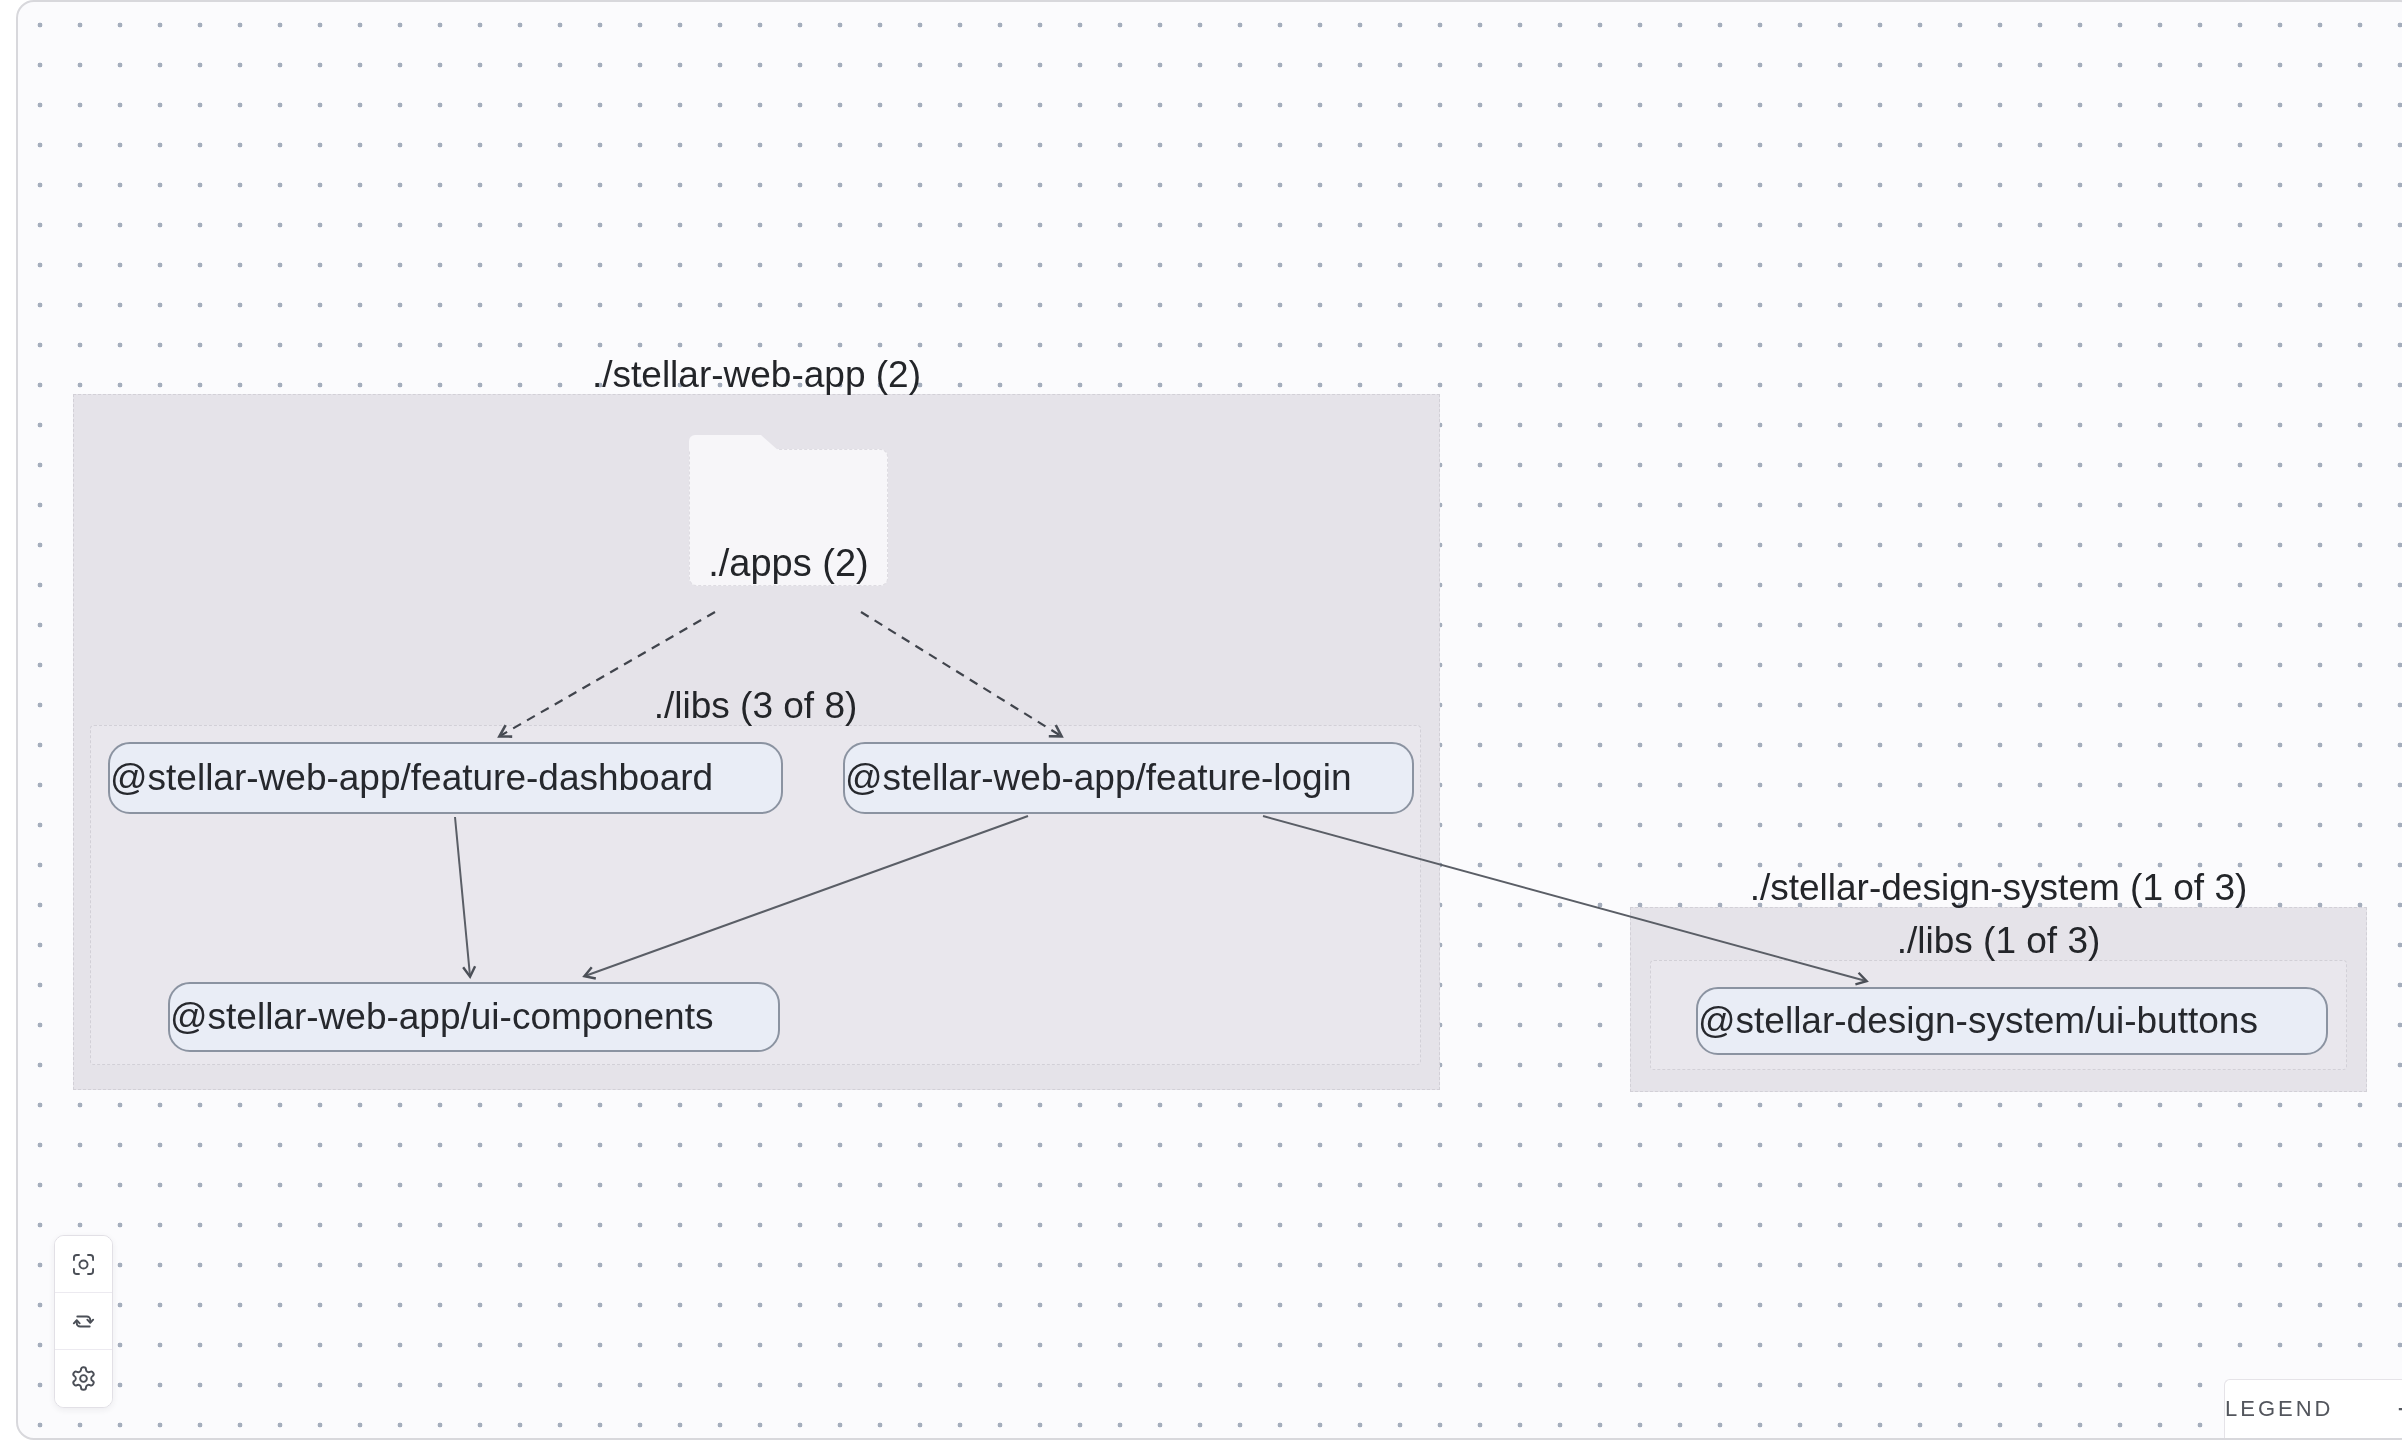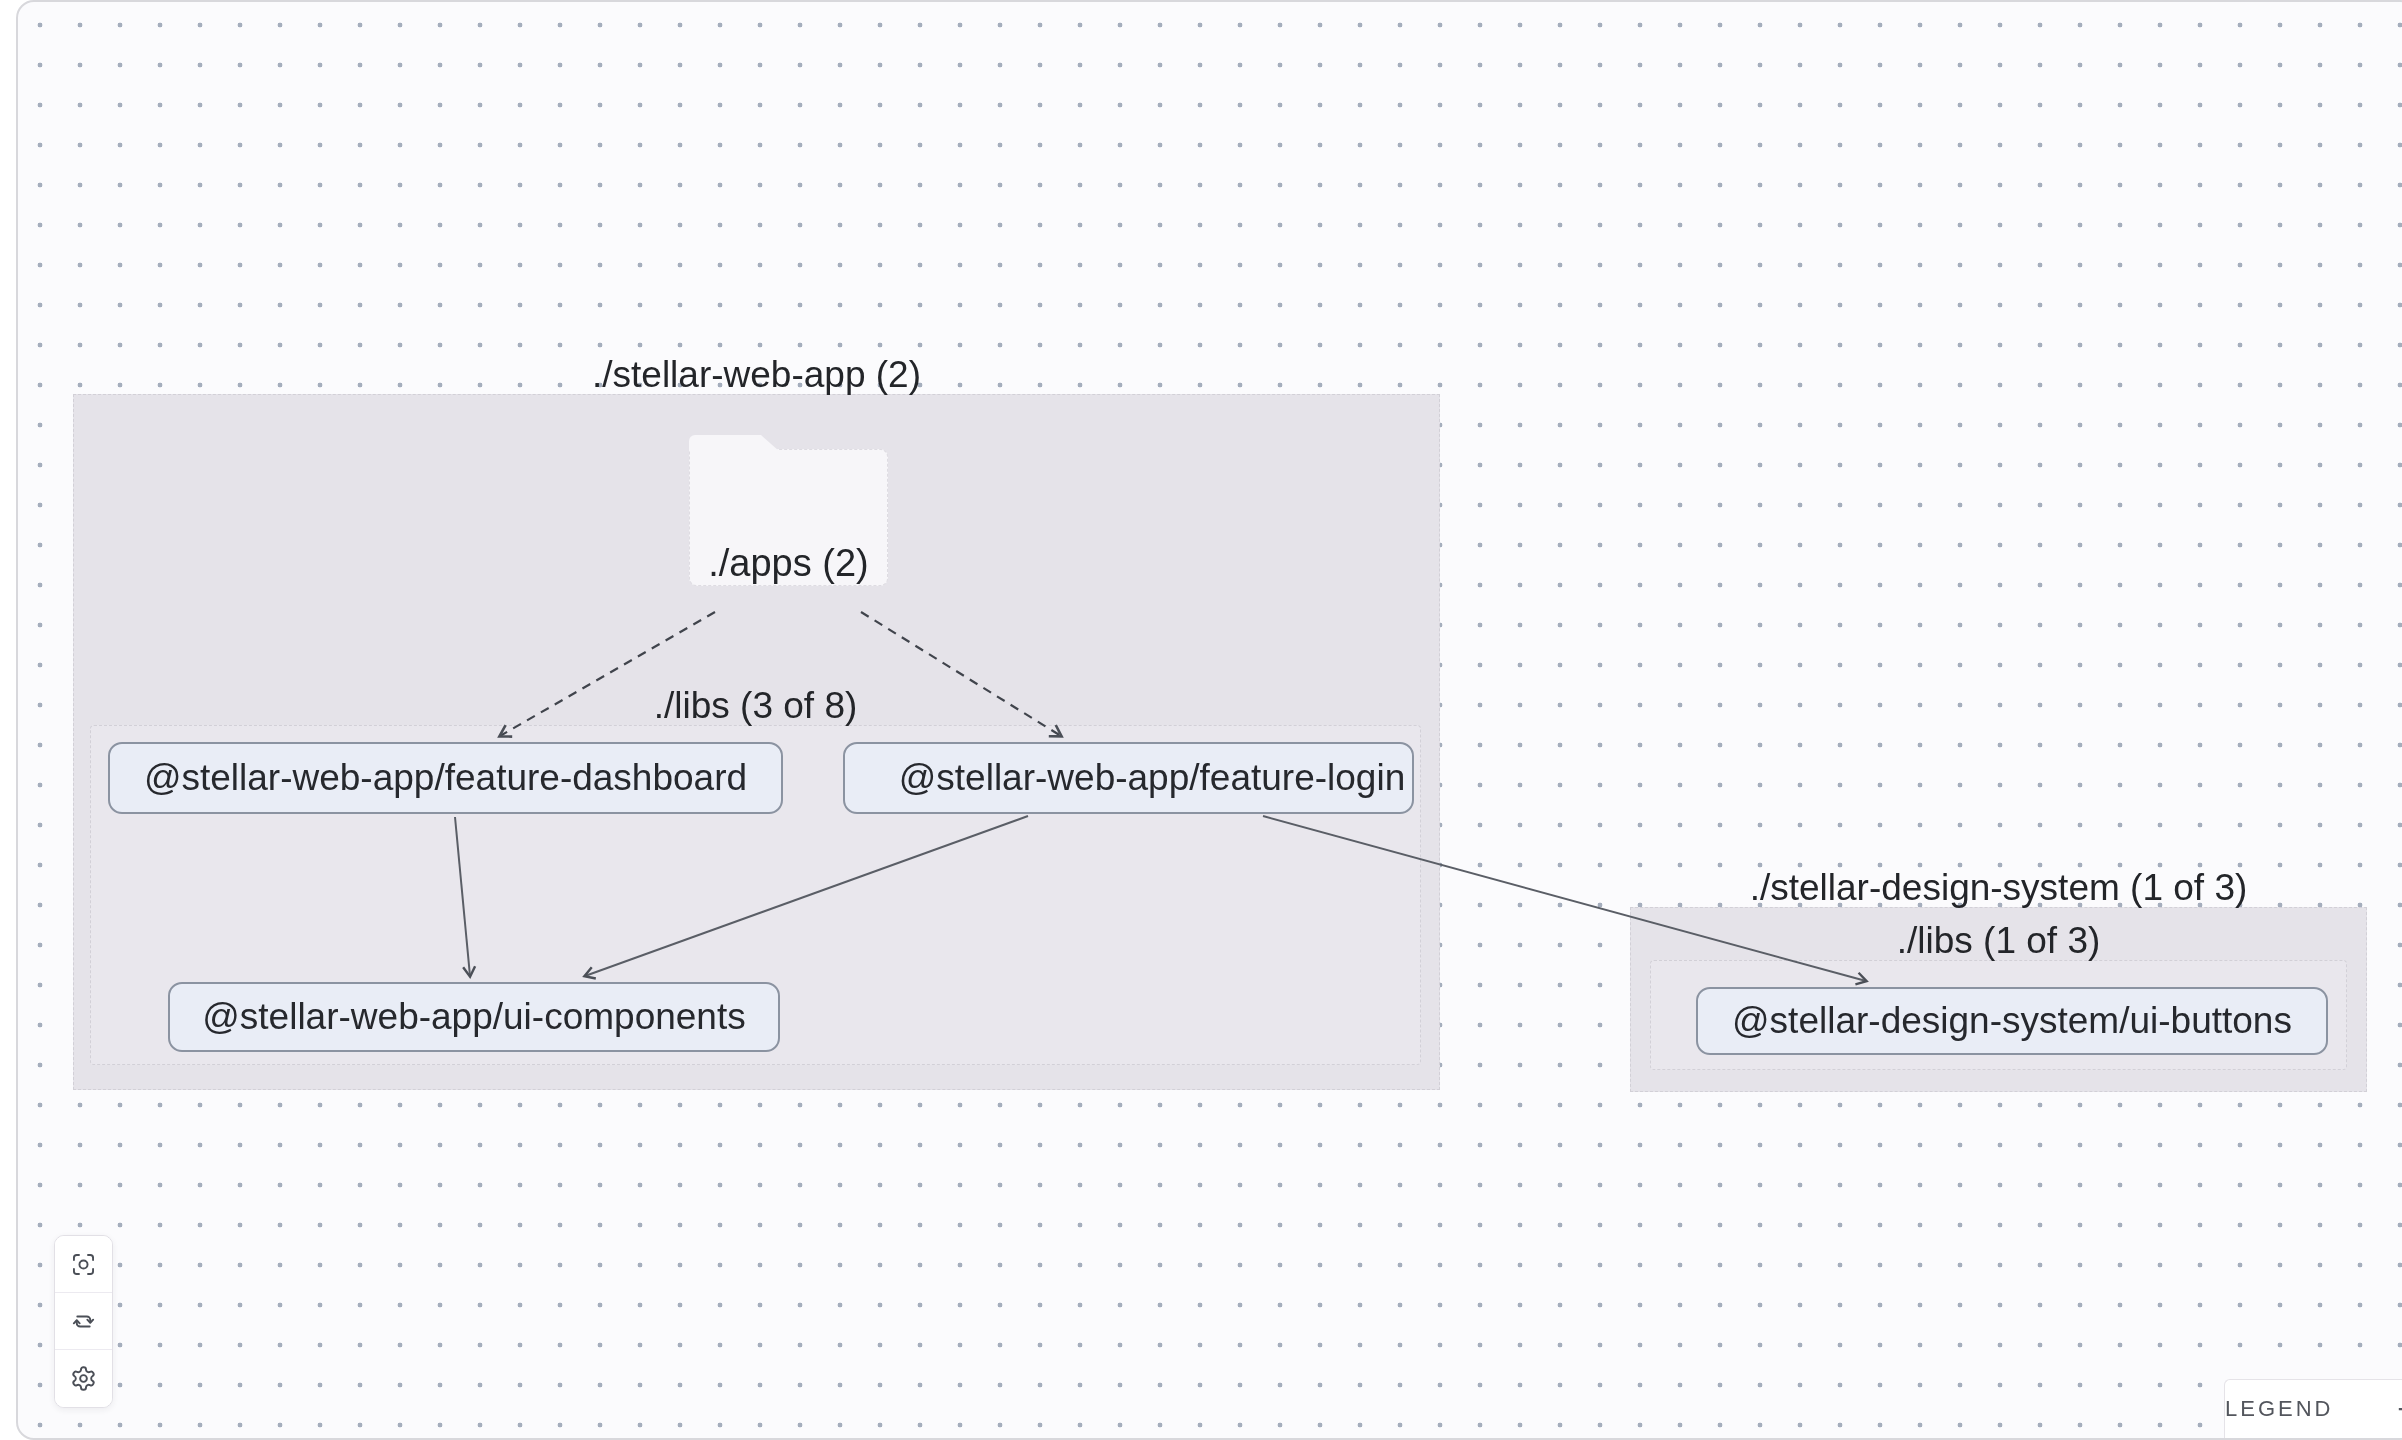--- a/index.html
+++ b/index.html
@@ -38,22 +38,22 @@
   }
   .folder::before {
     content: ""; position: absolute; left: -1px; top: -15px; width: 90px; height: 16px;
     background: #f7f6f9; border-radius: 6px 4px 0 0;
     clip-path: polygon(0 0, 80% 0, 100% 100%, 0 100%);
   }
   .folder-label { font-size: 38px; color: #232529; white-space: nowrap; }
 
   .node {
     position: absolute; background: #e9edf6;
-    border: 2px solid #8b93a1; border-radius: 14px;
-    display: flex; align-items: center; justify-content: center;
+    border: 2px solid #8b93a1; border-radius: 22px;
+    display: flex; align-items: center; justify-content: flex-start;
     font-size: 37px; color: #26282d; z-index: 10; white-space: nowrap;
     cursor: pointer;
   }
 
   .edges { position: absolute; left: 0; top: 0; width: 2402px; height: 1440px; z-index: 5; pointer-events: none; }
   .edge-solid  { stroke: #5a5e66; stroke-width: 2; fill: none; }
   .edge-dashed { stroke: #40444c; stroke-width: 2.2; stroke-dasharray: 9 7; fill: none; }
 
   .toolbar {
     position: absolute; left: 36px; top: 1233px; width: 59px; z-index: 20;
@@ -109,21 +109,21 @@
     <line class="edge-dashed" x1="697" y1="610" x2="482" y2="734" marker-end="url(#arrow)"></line>
     <line class="edge-dashed" x1="843" y1="610" x2="1043" y2="734" marker-end="url(#arrow)"></line>
     <line class="edge-solid" x1="437" y1="815" x2="452" y2="974" marker-end="url(#arrow)"></line>
     <line class="edge-solid" x1="1010" y1="814" x2="567" y2="974" marker-end="url(#arrow)"></line>
     <line class="edge-solid" x1="1245" y1="814" x2="1848" y2="979" marker-end="url(#arrow)"></line>
   </svg>
 
   <div class="node" style="left:90px; top:740px; width:675px; height:72px;">
     <span>@stellar-web-app/feature-dashboard</span>
   </div>
-  <div class="node" style="left:825px; top:740px; width:571px; height:72px;padding-left:47px;">
+  <div class="node" style="left:825px; top:740px; width:571px; height:72px;">
     <span>@stellar-web-app/feature-login</span>
   </div>
   <div class="node" style="left:150px; top:980px; width:612px; height:70px;">
     <span>@stellar-web-app/ui-components</span>
   </div>
   <div class="node" style="left:1678px; top:985px; width:632px; height:68px;">
     <span>@stellar-design-system/ui-buttons</span>
   </div>
 
   <div class="toolbar">

